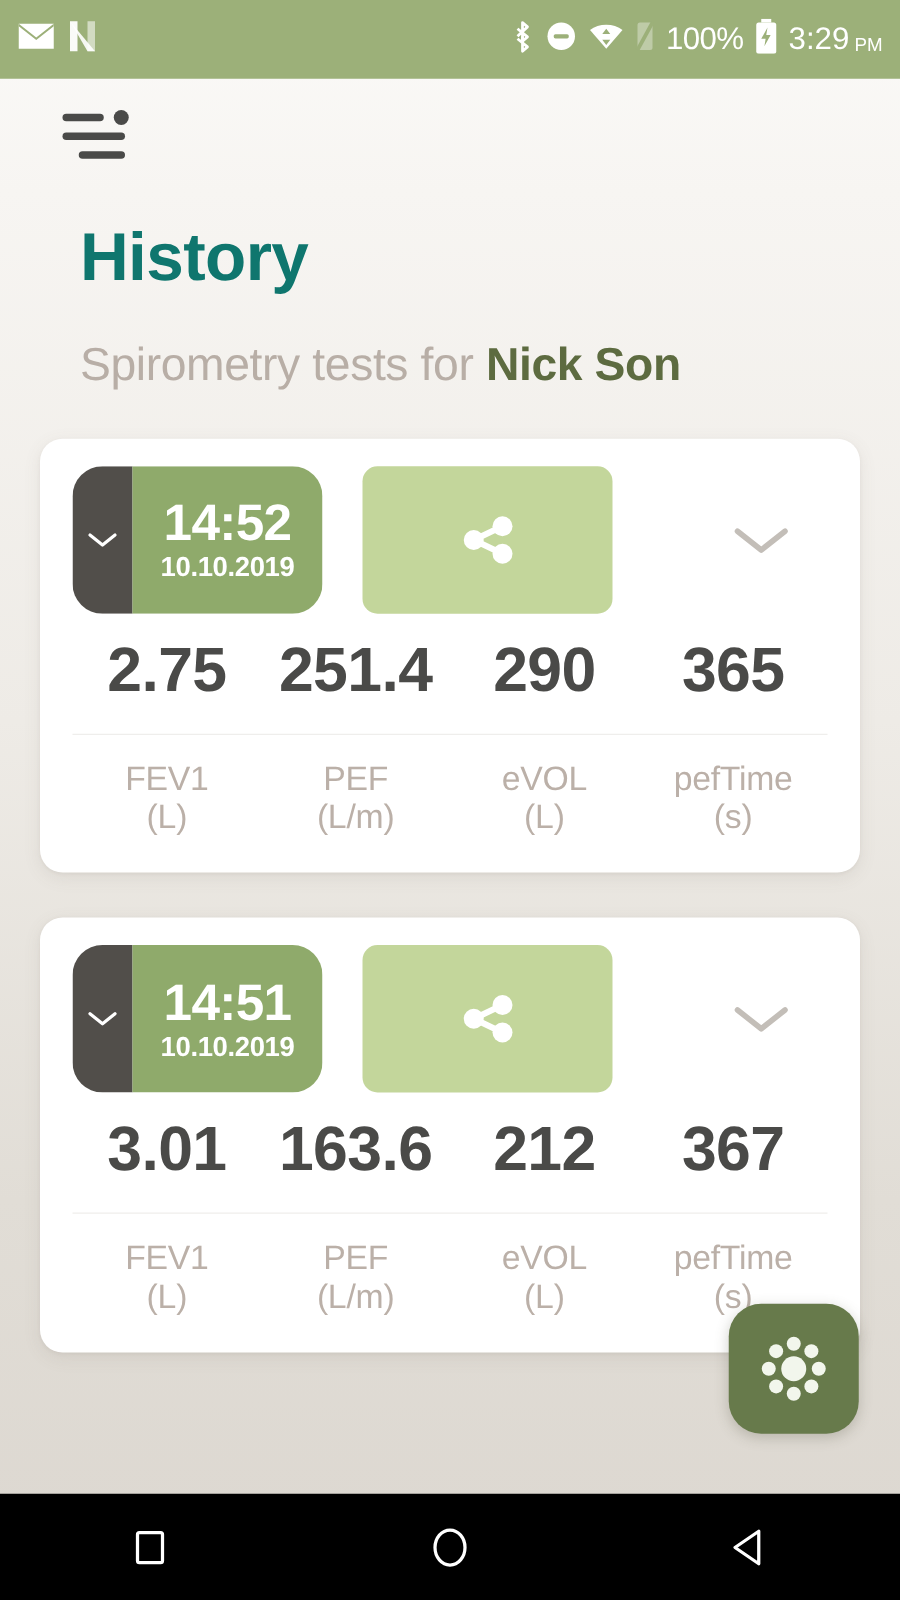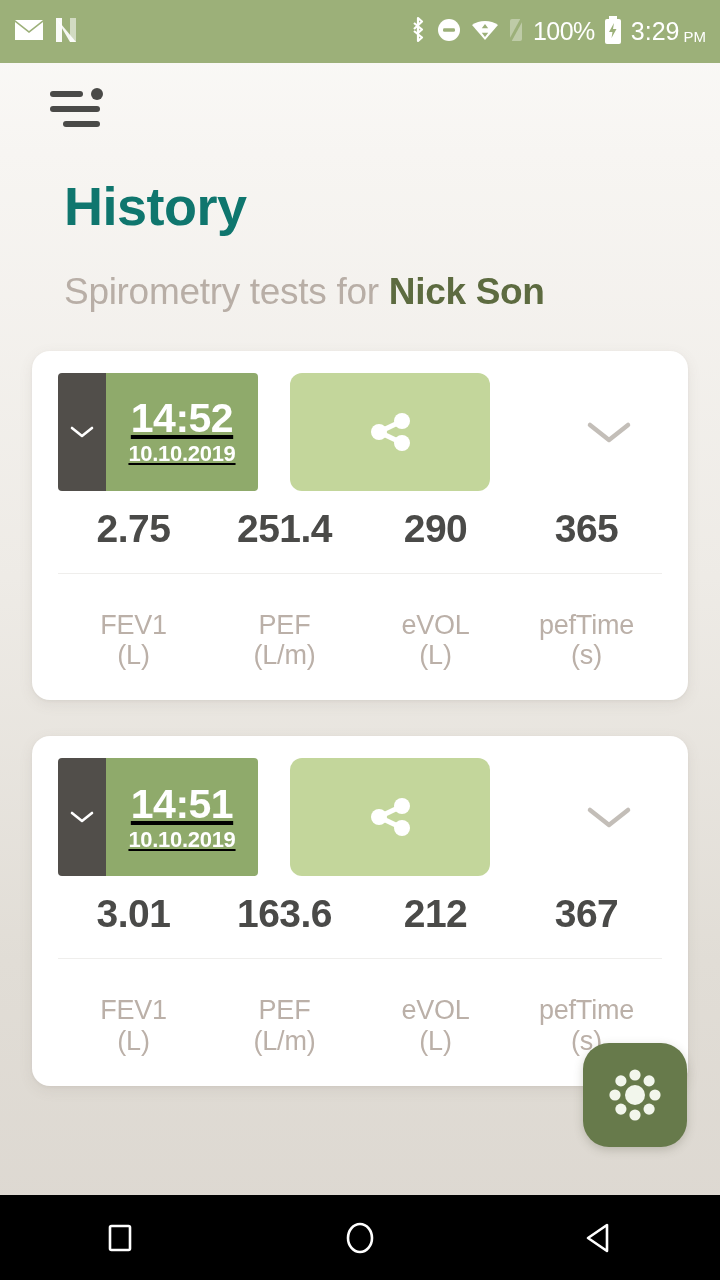--- a/index.html
+++ b/index.html
@@ -63,21 +63,21 @@
   .cards { margin-top:38px; padding:0 32px; display:flex; flex-direction:column; gap:36px; }
 
   .card {
     background:#ffffff; border-radius:18px;
     box-shadow:0 4px 14px rgba(110,100,90,0.10), 0 1px 3px rgba(110,100,90,0.07);
     padding:22px 26px 30px 26px;
   }
 
   .card-top { display:flex; align-items:center; height:118px; }
 
-  .time-badge { display:flex; height:118px; border-radius:4px; overflow:hidden; cursor:pointer;text-decoration:underline; }
+  .time-badge { display:flex; height:118px; border-radius:24px; overflow:hidden; cursor:pointer; }
   .time-badge .collapse-zone {
     width:48px; background:#514e4a;
     display:flex; align-items:center; justify-content:center;
   }
   .time-badge .time-zone {
     width:152px; background:#8faa6b;
     display:flex; flex-direction:column; align-items:center; justify-content:center;
     color:#ffffff; gap:2px;
   }
   .time-zone .t-time { font-size:41px; font-weight:700; letter-spacing:-0.5px; line-height:1.05; }
@@ -94,24 +94,24 @@
     width:70px; height:70px;
     display:flex; align-items:center; justify-content:center; cursor:pointer;
   }
 
   
   .metrics-values, .metrics-labels { display:flex; }
   .metrics-values { margin-top:16px; }
   .metric-col { flex:1; text-align:center; }
 
   .metric-value {
-    font-size:39px; font-weight:600; color:#4a4a48; letter-spacing:-0.5px;
+    font-size:50px; font-weight:600; color:#4a4a48; letter-spacing:-0.5px;
   }
   .metrics-divider { height:1px; background:#efeeec; margin-top:22px; }
-  .metrics-labels { margin-top:36px; }
+  .metrics-labels { margin-top:20px; }
   .metric-label { font-size:27px; color:#bbb0a8; font-weight:500; line-height:1.12; letter-spacing:-0.2px; }
   .metric-unit  { font-size:27px; color:#bbb0a8; font-weight:500; line-height:1.12; letter-spacing:-0.2px; }
 
   
   .fab {
     position:absolute; right:33px; bottom:133px;
     width:104px; height:104px; border-radius:26px;
     background:#677a4b; cursor:pointer;
     display:flex; align-items:center; justify-content:center;
     box-shadow:0 3px 10px rgba(80,80,60,0.25);

